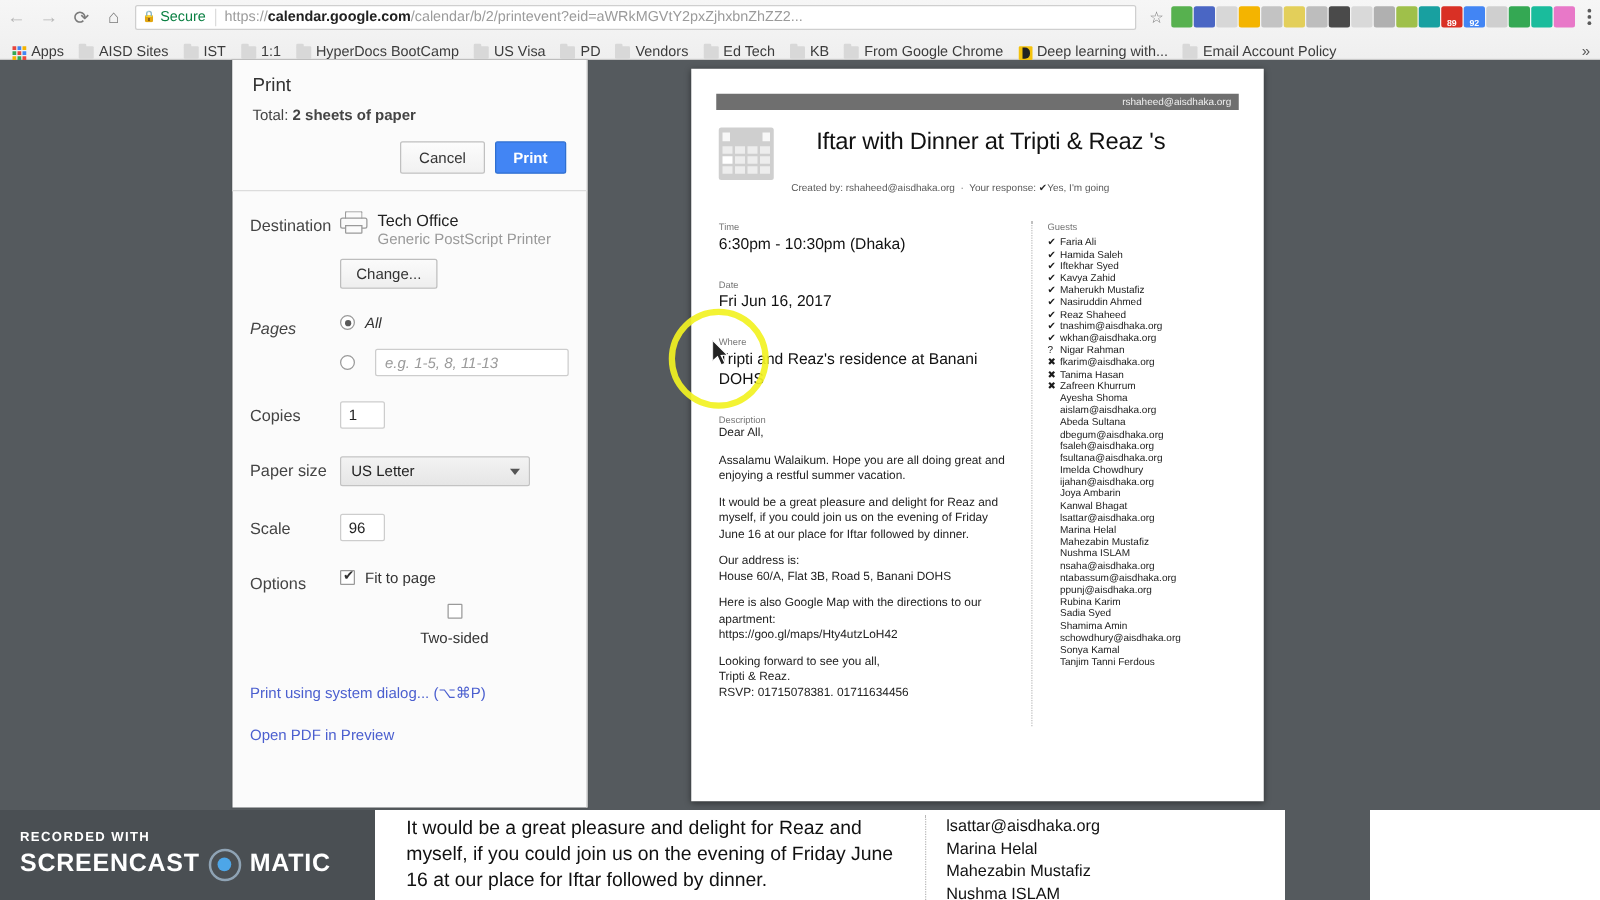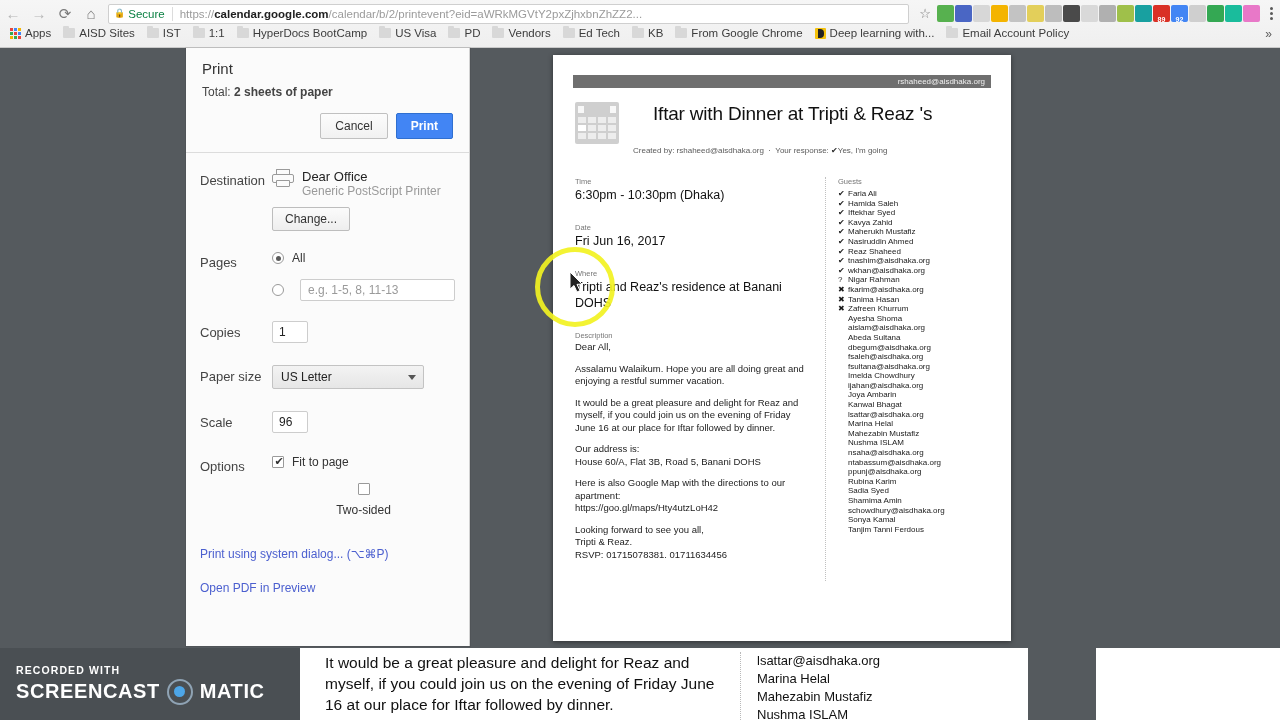--- a/index.html
+++ b/index.html
@@ -37,21 +37,21 @@
 
   .exticons { display:flex; align-items:center; gap:1px; padding-right:2px; flex:0 0 auto; }
   .ext { width:17px; height:17px; border-radius:2px; position:relative; flex:0 0 auto; }
   .ext.badge::after {
     content:attr(data-badge); position:absolute; left:0; bottom:-1px; right:0;
     font-size:7px; line-height:7px; color:#fff; text-align:center; font-weight:700;
   }
   .kebab { width:18px; display:flex; flex-direction:column; align-items:center; justify-content:center; gap:2px; flex:0 0 auto; }
   .kebab i { width:3px; height:3px; border-radius:50%; background:#5a5a5a; display:block; }
 
-  .bookbar { position:absolute; left:0; top:27px; width:1280px; height:21px; display:flex; align-items:flex-start; padding-left:4px; }
+  .bookbar { position:absolute; left:0; top:27px; width:1280px; height:21px; display:flex; align-items:flex-end; padding-left:4px; }
   .bk { display:flex; align-items:center; gap:4px; padding:0 6px; font-size:11.5px; color:#3c3c3c; white-space:nowrap; }
   .folder {
     width:12px; height:10px; background:#d8d8d8; border-radius:1px; position:relative; flex:0 0 auto;
   }
   .folder::before { content:""; position:absolute; left:0; top:-2px; width:6px; height:3px; background:#d8d8d8; border-radius:1px 1px 0 0; }
   .appsgrid { display:grid; grid-template-columns:repeat(3,3px); grid-template-rows:repeat(3,3px); gap:1px; flex:0 0 auto; }
   .appsgrid i { width:3px; height:3px; display:block; }
   .chev { margin-left:auto; padding-right:8px; color:#5a5a5a; font-size:12px; }
 
   
@@ -527,29 +527,29 @@
       <div class="row">
         <div class="lbl">Destination</div>
         <div class="fld">
           <div style="display:flex;align-items:flex-start;">
             <div class="printer-ico">
               <div class="top"></div>
                 <div class="body"></div>
                 <div class="out"></div>
             </div>
             <div>
-              <div class="dest-name">Dear Office</div>
+              <div class="dest-name">Tech Office</div>
               <div class="dest-sub">Generic PostScript Printer</div>
             </div>
           </div>
           <button class="change-btn">Change...</button>
         </div>
       </div>
 
-      <div class="row" style="padding-top:14px;">
+      <div class="row" style="padding-top:14px;font-style:italic;">
         <div class="lbl">Pages</div>
         <div class="fld">
           <div class="inline">
             <span class="radio on"></span>
             <span class="txt">All</span>
           </div>
           <div class="inline" style="margin-top:14px;">
             <span class="radio"></span>
             <span class="pgrange">e.g. 1-5, 8, 11-13</span>
           </div>

